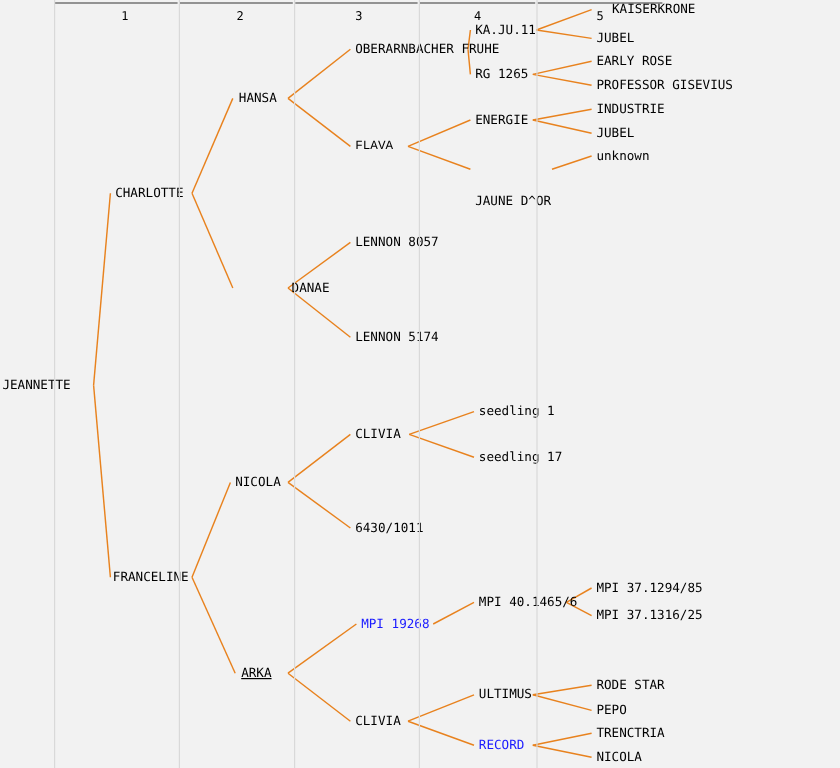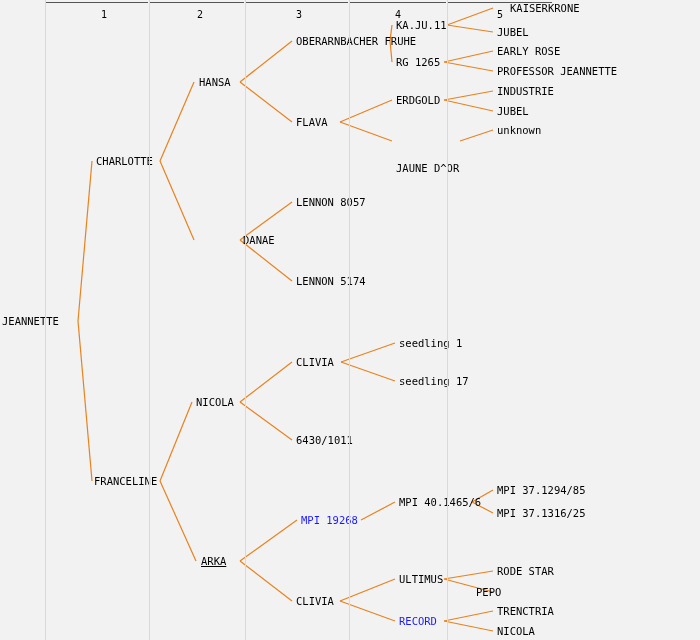--- a/index.html
+++ b/index.html
@@ -108,47 +108,47 @@
     </div>
   <div id="nodes">
       <div class="node" style="left: 2px; top: 316px;">JEANNETTE</div>
       <div class="node" style="left: 96px; top: 156px;">CHARLOTTE</div>
       <div class="node" style="left: 94px; top: 476px; text-align: center;">FRANCELINE</div>
       <div class="node" style="left: 199px; top: 77px;">HANSA</div>
       <div class="node" style="left: 199px; top: 235px; padding-left: 44px;">DANAE</div>
       <div class="node" style="left: 196px; top: 397px;">NICOLA</div>
       <div class="node" style="left: 201px; top: 556px; text-decoration: underline;">ARKA</div>
       <div class="node" style="left: 296px; top: 36px;">OBERARNBACHER FRUHE</div>
-      <div class="node" style="left: 296px; top: 117px;">FLAVA</div>
+      <div class="node" style="left: 296px; top: 117px; font-family: Liberation Mono, monospace;">FLAVA</div>
       <div class="node" style="left: 296px; top: 197px;">LENNON 8057</div>
       <div class="node" style="left: 296px; top: 276px;">LENNON 5174</div>
       <div class="node" style="left: 296px; top: 357px;">CLIVIA</div>
       <div class="node" style="left: 296px; top: 435px;">6430/1011</div>
       <div class="node link" style="left: 301px; top: 515px;">MPI 19268</div>
       <div class="node" style="left: 296px; top: 596px;">CLIVIA</div>
       <div class="node" style="left: 396px; top: 20px;">KA.JU.11</div>
       <div class="node" style="left: 396px; top: 57px;">RG 1265</div>
-      <div class="node" style="left: 396px; top: 95px;">ERDGOLD</div>
+      <div class="node" style="left: 396px; top: 95px;">ENERGIE</div>
       <div class="node" style="left: 396px; top: 136px; margin-top: 27px;">JAUNE D^OR</div>
       <div class="node" style="left: 399px; top: 338px;">seedling 1</div>
       <div class="node" style="left: 399px; top: 376px;">seedling 17</div>
       <div class="node" style="left: 399px; top: 497px;">MPI 40.1465/6</div>
       <div class="node" style="left: 399px; top: 574px;">ULTIMUS</div>
       <div class="node link" style="left: 399px; top: 616px;">RECORD</div>
       <div class="node" style="left: 497px; top: 3px; padding-left: 13px;">KAISERKRONE</div>
       <div class="node" style="left: 497px; top: 27px;">JUBEL</div>
       <div class="node" style="left: 497px; top: 46px;">EARLY ROSE</div>
-      <div class="node" style="left: 497px; top: 66px;">PROFESSOR JEANNETTE</div>
+      <div class="node" style="left: 497px; top: 66px;">PROFESSOR GISEVIUS</div>
       <div class="node" style="left: 497px; top: 86px;">INDUSTRIE</div>
       <div class="node" style="left: 497px; top: 106px;">JUBEL</div>
       <div class="node" style="left: 497px; top: 125px;">unknown</div>
       <div class="node" style="left: 497px; top: 485px; text-align: center;">MPI 37.1294/85</div>
       <div class="node" style="left: 497px; top: 508px;">MPI 37.1316/25</div>
       <div class="node" style="left: 497px; top: 566px;">RODE STAR</div>
-      <div class="node" style="left: 476px; top: 587px;">PEPO</div>
+      <div class="node" style="left: 497px; top: 587px;">PEPO</div>
       <div class="node" style="left: 497px; top: 606px;">TRENCTRIA</div>
       <div class="node" style="left: 497px; top: 626px;">NICOLA</div>
     </div>
 <div class="colsep" style="left: 45px;"></div>
     <div class="colsep" style="left: 149px;"></div>
     <div class="colsep" style="left: 245px;"></div>
     <div class="colsep" style="left: 349px;"></div>
     <div class="colsep" style="left: 447px;"></div>
   </div>
 

